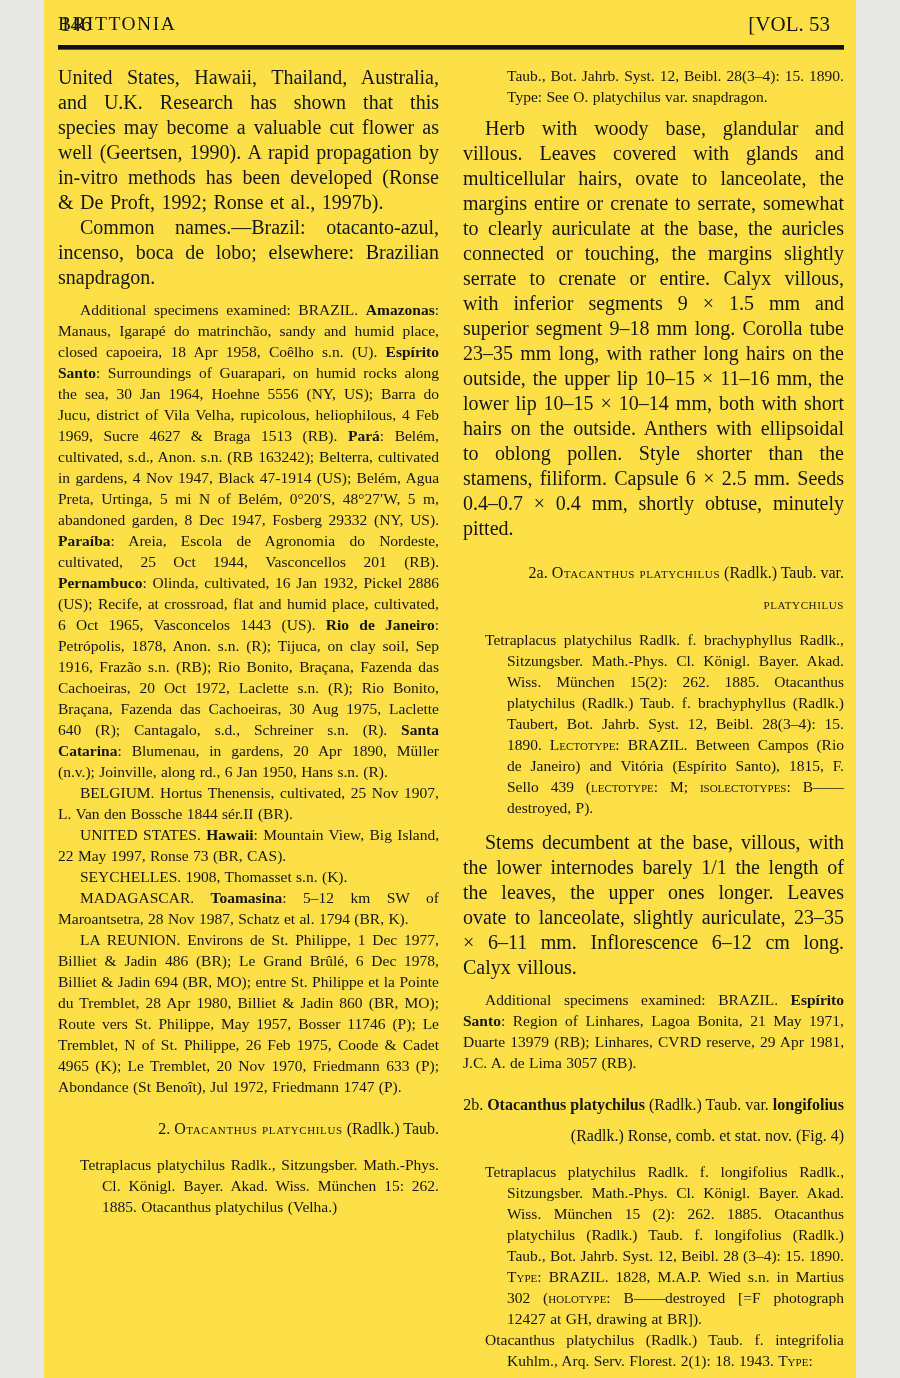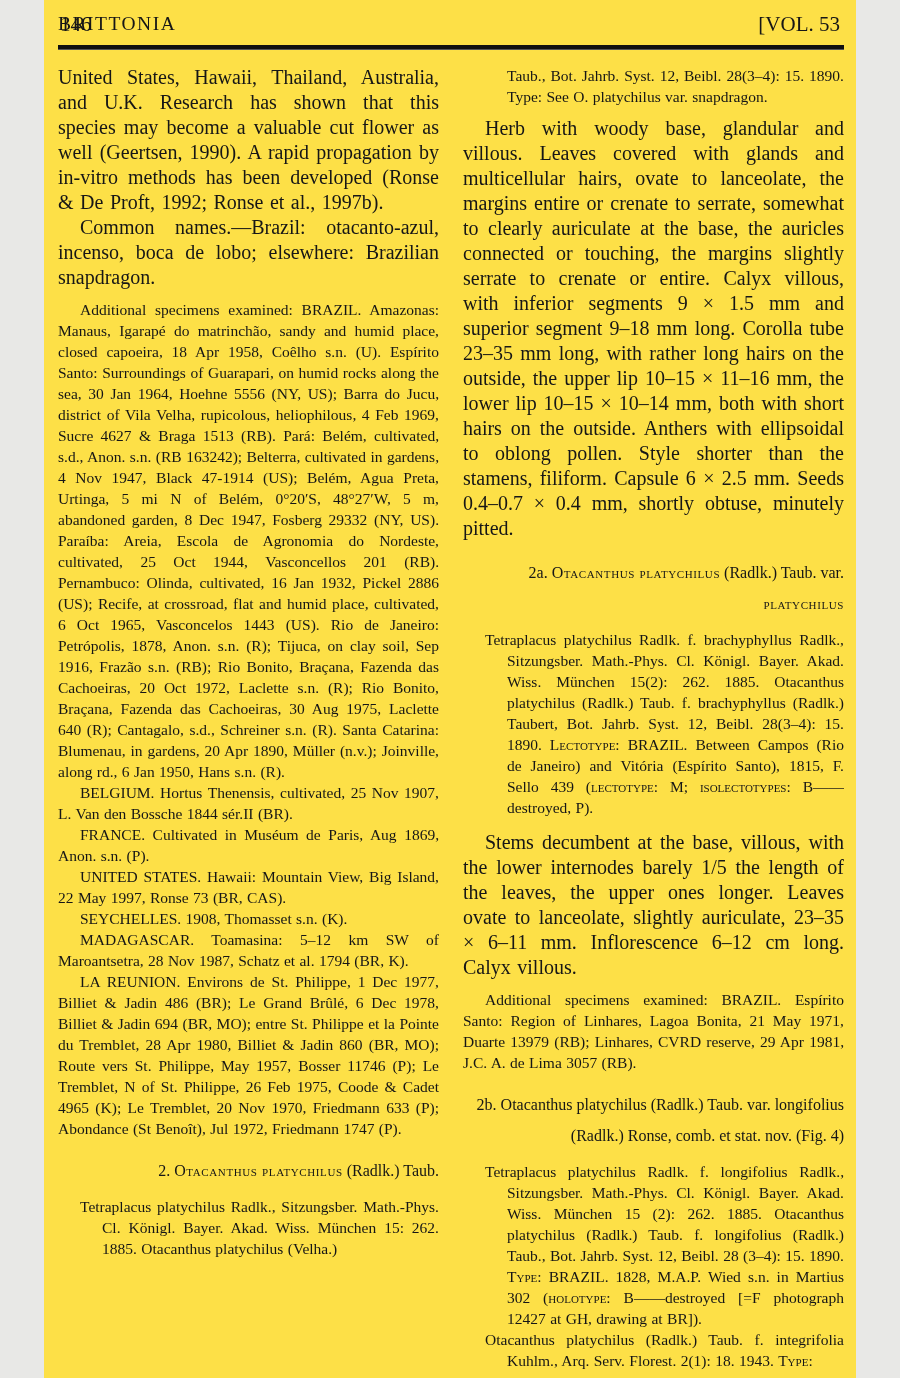--- a/index.html
+++ b/index.html
@@ -14,21 +14,21 @@
     font-family:"Liberation Serif", "DejaVu Serif", serif;
     overflow:hidden;
   }
   .running-header{
     position:relative;
     height:30px;
     font-size:21px;
   }
   .page-num{position:absolute;left:2px;top:0;}
   .journal-title{position:absolute;left:0;right:0;top:1px;text-align:left;font-size:19.5px;letter-spacing:1.5px;}
-  .volume-label{position:absolute;right:4px;top:0;text-align:center;}
+  .volume-label{position:absolute;right:14px;top:0;text-align:center;}
   .header-rule{height:4px;background:#101010;margin-top:3px;box-shadow:0 1px 0 #555;}
   .columns{
     display:flex;
     gap:24px;
     margin-top:16px;
     height:1314px;
     overflow:hidden;
   }
   .col{width:425px;}
   p{margin:0;}
@@ -51,21 +51,21 @@
     font-size:16px;
     line-height:31px;
     margin-top:16px;
     margin-bottom:10px;
     text-align:right;
   }
   .hang{padding-left:26px;text-indent:-26px;}
   .syn{padding-left:44px;text-indent:-22px;}
   .syn-cont{padding-left:44px;}
   .seg-i{}
-  .seg-b{font-weight:400;}
+  .seg-b{font-weight:700;}
   .seg-sc{font-variant:small-caps;}
   .heading .seg-sc{letter-spacing:0.6px;}
 </style>
 </head>
 <body>
 
 <div class="page">
 
   <div class="running-header">
     <span class="page-num">146</span>
@@ -74,35 +74,34 @@
   </div>
   <div class="header-rule"></div>
 
   <div class="columns">
 
     <div class="col">
       <p class="body"><span>United States, Hawaii, Thailand, Australia, and U.K. Research has shown that this species may become a valuable cut flower as well (Geertsen, 1990). A rapid propagation by in-vitro methods has been developed (Ronse &amp; De Proft, 1992; Ronse et al., 1997b).</span></p>
       <p class="body indent"><span class="seg-i">Common names</span><span>.—Brazil: otacanto-azul, incenso, boca de lobo; elsewhere: Brazilian snapdragon.</span></p>
       <p class="small indent mt-sm"><span>Additional specimens examined: BRAZIL. </span><span class="seg-b">Amazonas</span><span>: Manaus, Igarapé do matrinchão, sandy and humid place, closed capoeira, 18 Apr 1958, </span><span class="seg-i">Coêlho s.n.</span><span> (U). </span><span class="seg-b">Espírito Santo</span><span>: Surroundings of Guarapari, on humid rocks along the sea, 30 Jan 1964, </span><span class="seg-i">Hoehne 5556</span><span> (NY, US); Barra do Jucu, district of Vila Velha, rupicolous, heliophilous, 4 Feb 1969, </span><span class="seg-i">Sucre 4627 &amp; Braga 1513</span><span> (RB). </span><span class="seg-b">Pará</span><span>: Belém, cultivated, s.d., </span><span class="seg-i">Anon. s.n.</span><span> (RB 163242); Belterra, cultivated in gardens, 4 Nov 1947, </span><span class="seg-i">Black 47-1914</span><span> (US); Belém, Agua Preta, Urtinga, 5 mi N of Belém, 0°20′S, 48°27′W, 5 m, abandoned garden, 8 Dec 1947, </span><span class="seg-i">Fosberg 29332</span><span> (NY, US). </span><span class="seg-b">Paraíba</span><span>: Areia, Escola de Agronomia do Nordeste, cultivated, 25 Oct 1944, </span><span class="seg-i">Vasconcellos 201</span><span> (RB). </span><span class="seg-b">Pernambuco</span><span>: Olinda, cultivated, 16 Jan 1932, </span><span class="seg-i">Pickel 2886</span><span> (US); Recife, at crossroad, flat and humid place, cultivated, 6 Oct 1965, </span><span class="seg-i">Vasconcelos 1443</span><span> (US). </span><span class="seg-b">Rio de Janeiro</span><span>: Petrópolis, 1878, </span><span class="seg-i">Anon. s.n.</span><span> (R); Tijuca, on clay soil, Sep 1916, </span><span class="seg-i">Frazão s.n.</span><span> (RB); Rio Bonito, Braçana, Fazenda das Cachoeiras, 20 Oct 1972, </span><span class="seg-i">Laclette s.n.</span><span> (R); Rio Bonito, Braçana, Fazenda das Cachoeiras, 30 Aug 1975, </span><span class="seg-i">Laclette 640</span><span> (R); Cantagalo, s.d., </span><span class="seg-i">Schreiner s.n.</span><span> (R). </span><span class="seg-b">Santa Catarina</span><span>: Blumenau, in gardens, 20 Apr 1890, </span><span class="seg-i">Müller</span><span> (n.v.); Joinville, along rd., 6 Jan 1950, </span><span class="seg-i">Hans s.n.</span><span> (R).</span></p>
       <p class="small indent"><span>BELGIUM. Hortus Thenensis, cultivated, 25 Nov 1907, </span><span class="seg-i">L. Van den Bossche 1844 sér.II</span><span> (BR).</span></p>
-      <p class="small indent"><span>FRANCE. Cultivated in Muséum de Paris, Aug 1869, </span><span class="seg-i">Anon. s.n.</span><span> (P).</span></p>
       <p class="small indent"><span>UNITED STATES. </span><span class="seg-b">Hawaii</span><span>: Mountain View, Big Island, 22 May 1997, </span><span class="seg-i">Ronse 73</span><span> (BR, CAS).</span></p>
       <p class="small indent"><span>SEYCHELLES. 1908, </span><span class="seg-i">Thomasset s.n.</span><span> (K).</span></p>
       <p class="small indent"><span>MADAGASCAR. </span><span class="seg-b">Toamasina</span><span>: 5–12 km SW of Maroantsetra, 28 Nov 1987, </span><span class="seg-i">Schatz et al. 1794</span><span> (BR, K).</span></p>
       <p class="small indent"><span>LA REUNION. Environs de St. Philippe, 1 Dec 1977, </span><span class="seg-i">Billiet &amp; Jadin 486</span><span> (BR); Le Grand Brûlé, 6 Dec 1978, </span><span class="seg-i">Billiet &amp; Jadin 694</span><span> (BR, MO); entre St. Philippe et la Pointe du Tremblet, 28 Apr 1980, </span><span class="seg-i">Billiet &amp; Jadin 860</span><span> (BR, MO); Route vers St. Philippe, May 1957, </span><span class="seg-i">Bosser 11746</span><span> (P); Le Tremblet, N of St. Philippe, 26 Feb 1975, </span><span class="seg-i">Coode &amp; Cadet 4965</span><span> (K); Le Tremblet, 20 Nov 1970, </span><span class="seg-i">Friedmann 633</span><span> (P); Abondance (St Benoît), Jul 1972, </span><span class="seg-i">Friedmann 1747</span><span> (P).</span></p>
       <p class="heading hang"><span>2. </span><span class="seg-sc">Otacanthus platychilus</span><span> (Radlk.) Taub.</span></p>
       <p class="small syn"><span class="seg-i">Tetraplacus platychilus</span><span> Radlk., Sitzungsber. Math.-Phys. Cl. Königl. Bayer. Akad. Wiss. München 15: 262. 1885. </span><span class="seg-i">Otacanthus platychilus</span><span> (Velha.)</span></p>
     </div>
 
     <div class="col">
       <p class="small syn-cont"><span>Taub., Bot. Jahrb. Syst. 12, Beibl. 28(3–4): 15. 1890. Type: See </span><span class="seg-i">O. platychilus</span><span> var. </span><span class="seg-i">snapdragon.</span></p>
       <p class="body indent mt-sm"><span>Herb with woody base, glandular and villous. Leaves covered with glands and multicellular hairs, ovate to lanceolate, the margins entire or crenate to serrate, somewhat to clearly auriculate at the base, the auricles connected or touching, the margins slightly serrate to crenate or entire. Calyx villous, with inferior segments 9 × 1.5 mm and superior segment 9–18 mm long. Corolla tube 23–35 mm long, with rather long hairs on the outside, the upper lip 10–15 × 11–16 mm, the lower lip 10–15 × 10–14 mm, both with short hairs on the outside. Anthers with ellipsoidal to oblong pollen. Style shorter than the stamens, filiform. Capsule 6 × 2.5 mm. Seeds 0.4–0.7 × 0.4 mm, shortly obtuse, minutely pitted.</span></p>
       <p class="heading hang"><span>2a. </span><span class="seg-sc">Otacanthus platychilus</span><span> (Radlk.) Taub. var. </span><span class="seg-sc">platychilus</span></p>
       <p class="small syn"><span class="seg-i">Tetraplacus platychilus</span><span> Radlk. f. </span><span class="seg-i">brachyphyllus</span><span> Radlk., Sitzungsber. Math.-Phys. Cl. Königl. Bayer. Akad. Wiss. München 15(2): 262. 1885. </span><span class="seg-i">Otacanthus platychilus</span><span> (Radlk.) Taub. f. </span><span class="seg-i">brachyphyllus</span><span> (Radlk.) Taubert, Bot. Jahrb. Syst. 12, Beibl. 28(3–4): 15. 1890. </span><span class="seg-sc">Lectotype</span><span>: BRAZIL. Between Campos (Rio de Janeiro) and Vitória (Espírito Santo), 1815, </span><span class="seg-i">F. Sello 439</span><span> (</span><span class="seg-sc">lectotype</span><span>: M; </span><span class="seg-sc">isolectotypes</span><span>: B——destroyed, P).</span></p>
-      <p class="body indent mt-md"><span>Stems decumbent at the base, villous, with the lower internodes barely 1/5 the length of the leaves, the upper ones longer. Leaves ovate to lanceolate, slightly auriculate, 23–35 × 6–11 mm. Inflorescence 6–12 cm long. Calyx villous.</span></p>
+      <p class="body indent mt-md"><span>Stems decumbent at the base, villous, with the lower internodes barely 1/1 the length of the leaves, the upper ones longer. Leaves ovate to lanceolate, slightly auriculate, 23–35 × 6–11 mm. Inflorescence 6–12 cm long. Calyx villous.</span></p>
       <p class="small indent mt-sm"><span>Additional specimens examined: BRAZIL. </span><span class="seg-b">Espírito Santo</span><span>: Region of Linhares, Lagoa Bonita, 21 May 1971, </span><span class="seg-i">Duarte 13979</span><span> (RB); Linhares, CVRD reserve, 29 Apr 1981, </span><span class="seg-i">J.C. A. de Lima 3057</span><span> (RB).</span></p>
       <p class="heading hang"><span>2b. </span><span class="seg-b">Otacanthus platychilus</span><span> (Radlk.) Taub. var. </span><span class="seg-b">longifolius</span><span> (Radlk.) Ronse, comb. et stat. nov. (Fig. 4)</span></p>
       <p class="small syn"><span class="seg-i">Tetraplacus platychilus</span><span> Radlk. f. </span><span class="seg-i">longifolius</span><span> Radlk., Sitzungsber. Math.-Phys. Cl. Königl. Bayer. Akad. Wiss. München 15 (2): 262. 1885. </span><span class="seg-i">Otacanthus platychilus</span><span> (Radlk.) Taub. f. </span><span class="seg-i">longifolius</span><span> (Radlk.) Taub., Bot. Jahrb. Syst. 12, Beibl. 28 (3–4): 15. 1890. </span><span class="seg-sc">Type</span><span>: BRAZIL. 1828, </span><span class="seg-i">M.A.P. Wied s.n.</span><span> in </span><span class="seg-i">Martius 302</span><span> (</span><span class="seg-sc">holotype</span><span>: B——destroyed [=F photograph 12427 at GH, drawing at BR]).</span></p>
       <p class="small syn"><span class="seg-i">Otacanthus platychilus</span><span> (Radlk.) Taub. f. </span><span class="seg-i">integrifolia</span><span> Kuhlm., Arq. Serv. Florest. 2(1): 18. 1943. </span><span class="seg-sc">Type</span><span>:</span></p>
     </div>
 
   </div>
 </div>
 
 </body></html>

